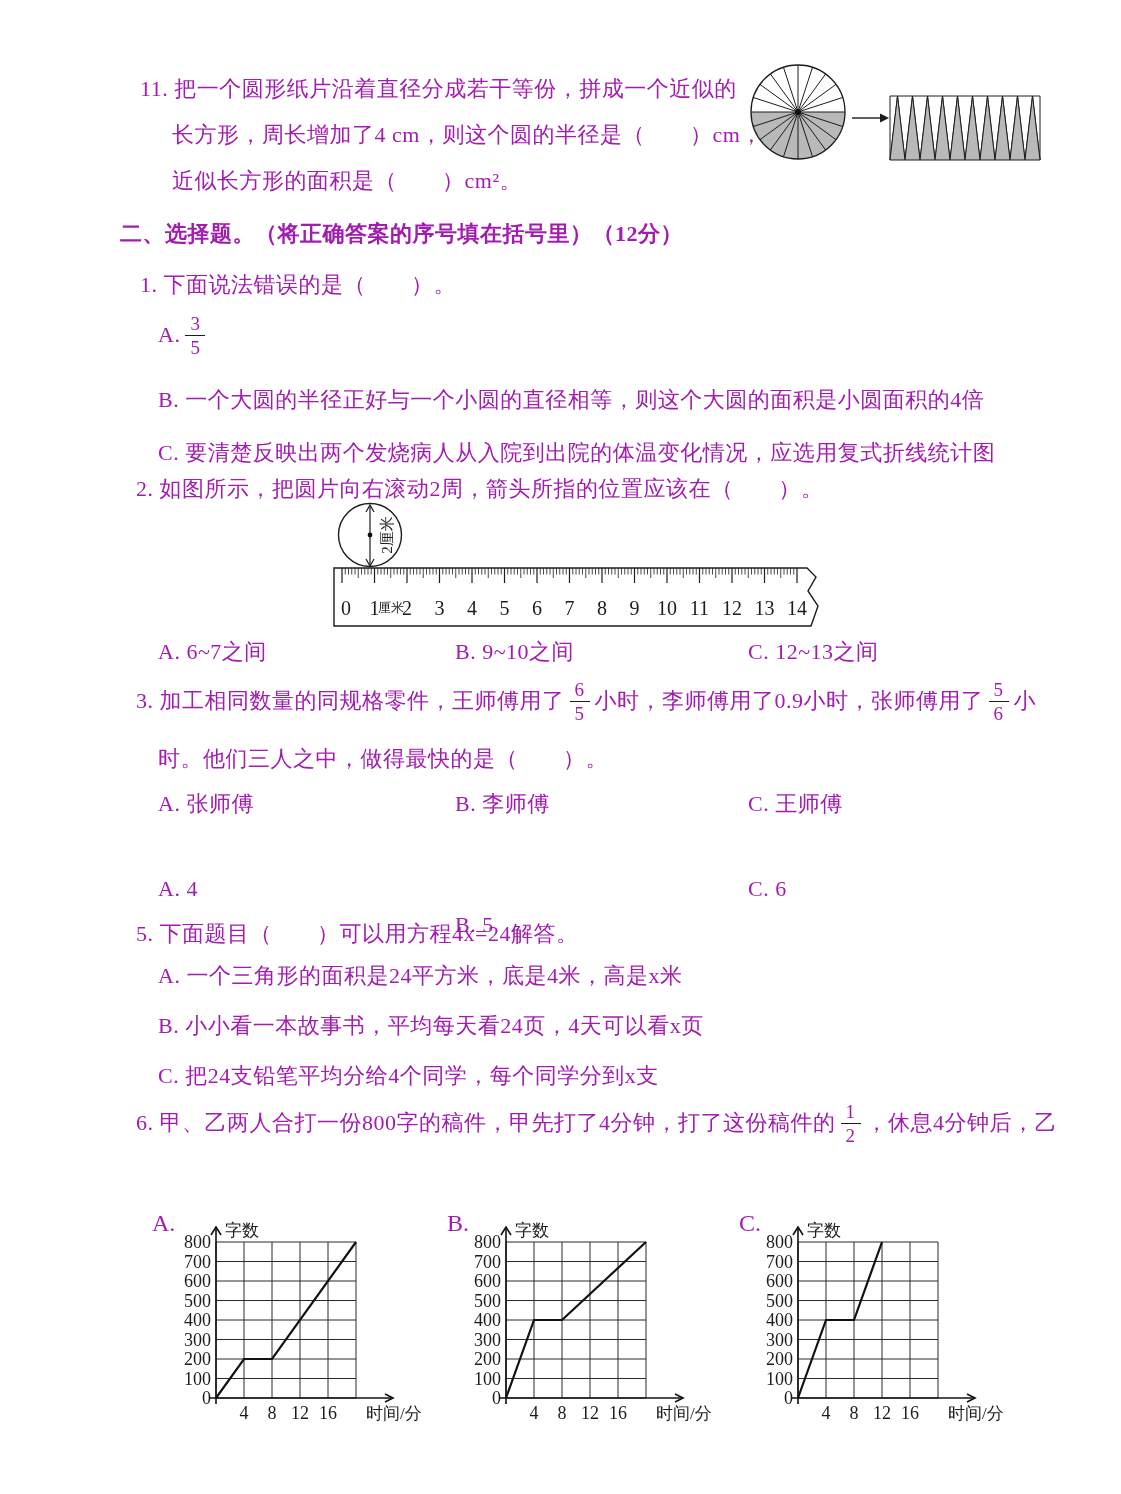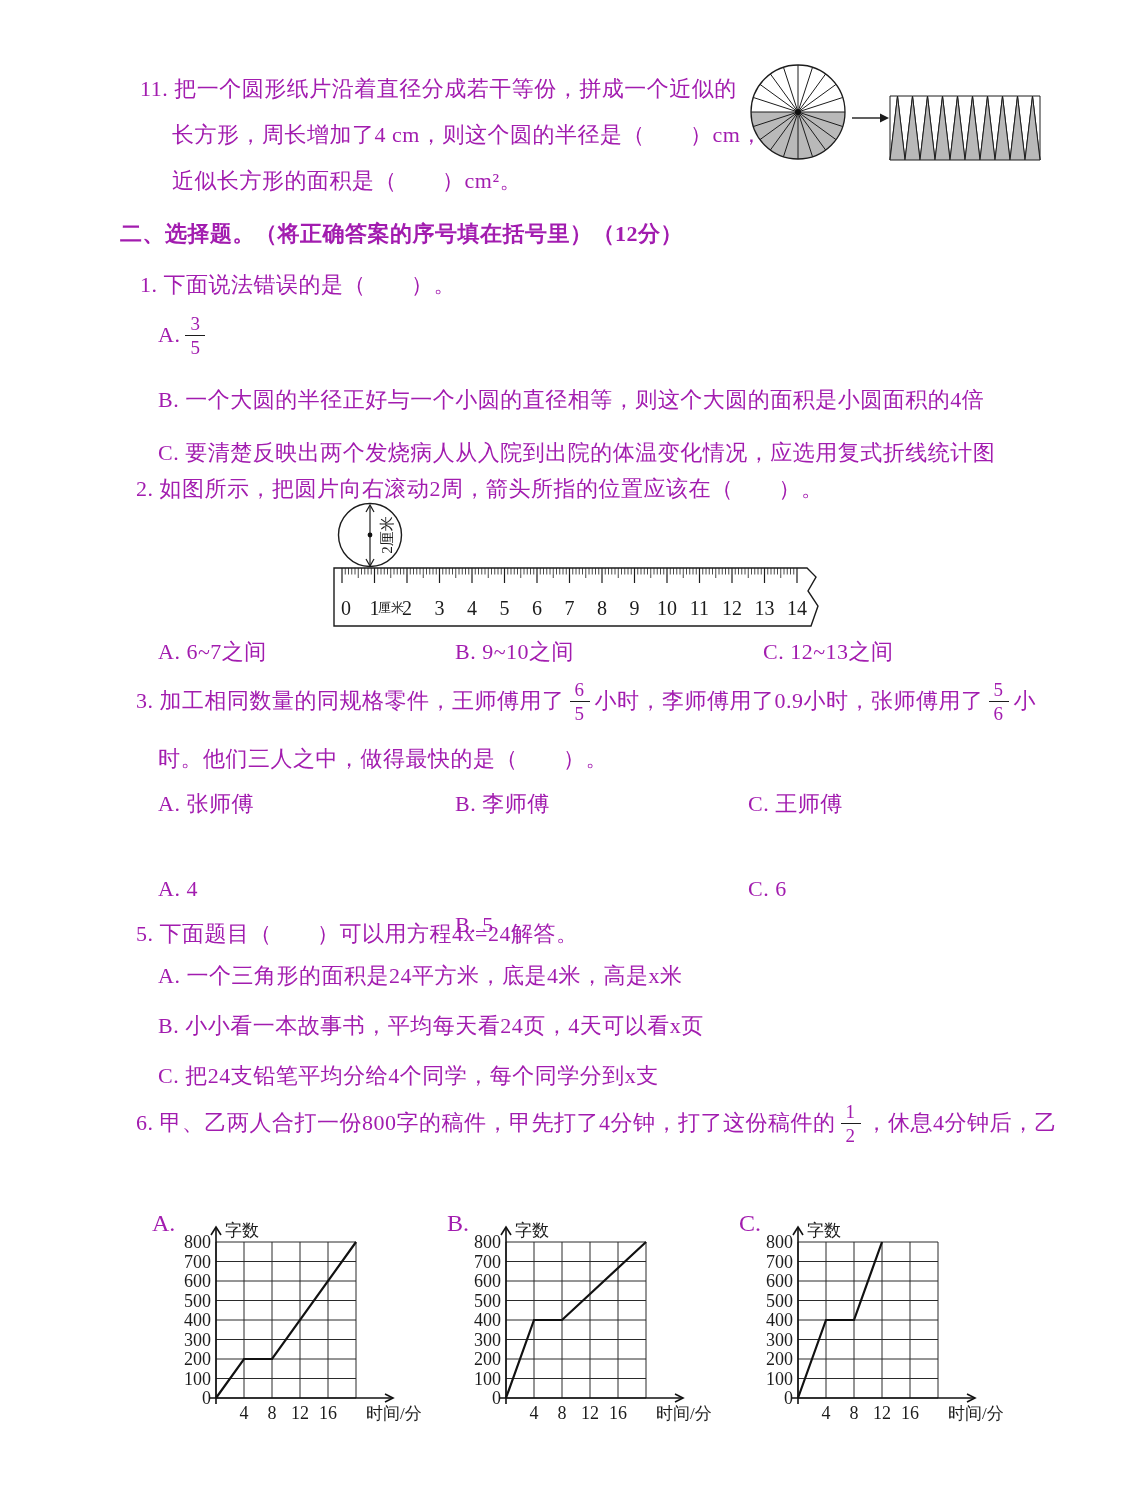--- a/index.html
+++ b/index.html
@@ -241,21 +241,21 @@
         <text x="63" y="114" font-size="13" text-anchor="middle">厘米</text>
         <circle cx="42" cy="37" r="31.5" fill="#fff" stroke="#1c1c1c" stroke-width="1.4"></circle>
         <line x1="42" y1="8" x2="42" y2="67" stroke="#1c1c1c" stroke-width="1.2"></line>
         <polyline points="38,14 42,7 46,14" fill="none" stroke="#1c1c1c" stroke-width="1.2"></polyline>
         <polyline points="38,61 42,68 46,61" fill="none" stroke="#1c1c1c" stroke-width="1.2"></polyline>
         <circle cx="42" cy="37" r="2.4" fill="#111"></circle>
         <text x="59" y="42" font-size="15" text-anchor="middle" transform="rotate(-90 59 37)">2厘米</text>
       </svg></div>
   <div class="abs qline" style="left:158px; top:637px;">A. 6~7之间</div>
   <div class="abs qline" style="left:455px; top:637px;">B. 9~10之间</div>
-  <div class="abs qline" style="left:748px; top:637px;margin-left:15px;">C. 12~13之间</div>
+  <div class="abs qline" style="left:748px; top:637px;">C. 12~13之间</div>
 
   <div class="abs qline flexline" style="left:136px; top:670px; height:62px;">
     <span>3. 加工相同数量的同规格零件，王师傅用了</span>
     <span class="frac">
       <span class="fnum">6</span>
       <span class="fden">5</span>
     </span>
     <span>小时，李师傅用了0.9小时，张师傅用了</span>
     <span class="frac">
       <span class="fnum">5</span>

